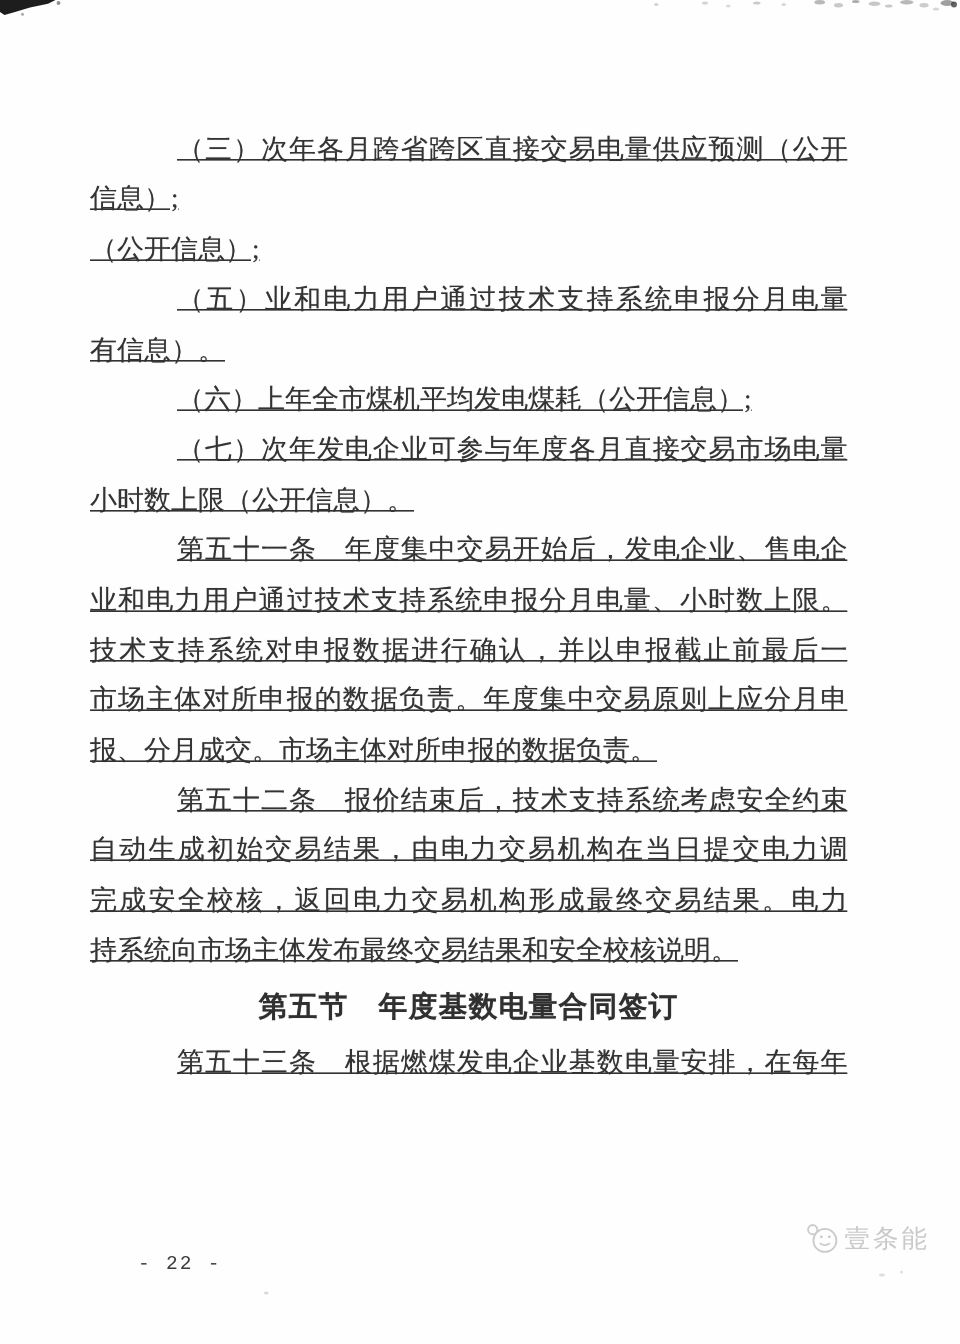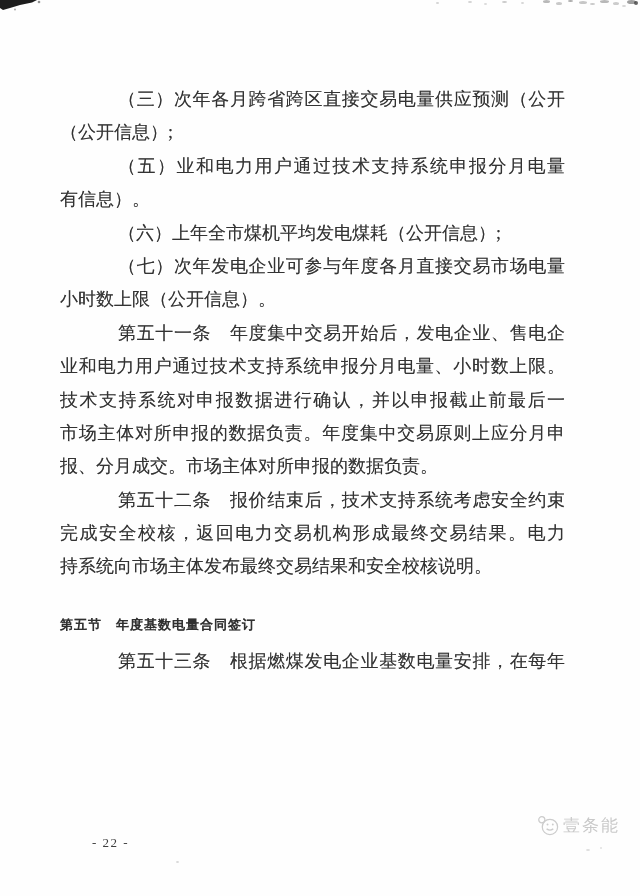--- a/index.html
+++ b/index.html
@@ -7,37 +7,37 @@
     position:relative;width:640px;height:896px;margin:0 auto;
     background:#fefefe;overflow:hidden;
     font-family:"Liberation Serif","DejaVu Serif",serif;
   }
   .content{
     position:absolute;left:60px;top:83px;width:505px;
     color:#333;text-shadow:0 0 .5px rgba(40,40,40,.45);
   }
   .line{
     height:33.4px;line-height:33.4px;font-size:18px;
-    white-space:nowrap;text-align:left;
+    white-space:nowrap;text-align:left;text-decoration:underline;
   }
   .line.just{
     white-space:normal;text-align:justify;text-align-last:justify;
     overflow:hidden;
   }
   .line.indent{padding-left:58px;}
   .heading{
-    margin-top:24px;height:33.4px;line-height:33.4px;
-    font-size:13px;font-weight:bold;text-align:left;letter-spacing:1px;
+    margin-top:4px;height:33.4px;line-height:33.4px;
+    font-size:19px;font-weight:bold;text-align:center;letter-spacing:1px;
     color:#303030;
   }
   .closing{margin-top:4px;}
   .pageno{
     position:absolute;left:92px;top:835px;
     font-size:13px;color:#3d3d3d;letter-spacing:1.5px;
-    font-family:Liberation Serif, serif;
+    font-family:Liberation Mono, monospace;
   }
   .wm{
     position:absolute;left:537px;top:814px;
     display:flex;align-items:center;gap:3px;color:#c9c9c9;justify-content:flex-end;
   }
   .wm-text{
     font-size:17px;letter-spacing:2px;line-height:24px;
     font-family:"Liberation Sans","DejaVu Sans",sans-serif;
   }
   .noise{position:absolute;border-radius:50%;}
@@ -71,32 +71,34 @@
     <span class="noise" style="left:627px;top:0;width:9px;height:4px;background:#6b6b6b;opacity:.65"></span>
     <span class="noise" style="left:634px;top:1px;width:4px;height:4px;background:#3f3f3f;opacity:.8"></span>
     <span class="noise" style="left:176px;top:861px;width:3px;height:2px;background:#d8d8d8"></span>
     <span class="noise" style="left:586px;top:849px;width:4px;height:2px;background:#dedede"></span>
     <span class="noise" style="left:600px;top:847px;width:2px;height:2px;background:#e0e0e0"></span>
   </div>
 
   <div class="content">
     <div id="body-top">
         <div class="line indent just">（三）次年各月跨省跨区直接交易电量供应预测（公开</div>
+        <div class="line">信息）;</div>
         <div class="line">（公开信息）;</div>
         <div class="line indent just">（五）业和电力用户通过技术支持系统申报分月电量（私</div>
         <div class="line">有信息）。</div>
         <div class="line indent">（六）上年全市煤机平均发电煤耗（公开信息）;</div>
         <div class="line indent just">（七）次年发电企业可参与年度各月直接交易市场电量</div>
         <div class="line">小时数上限（公开信息）。</div>
         <div class="line indent just">第五十一条　年度集中交易开始后，发电企业、售电企</div>
         <div class="line just">业和电力用户通过技术支持系统申报分月电量、小时数上限。</div>
         <div class="line just">技术支持系统对申报数据进行确认，并以申报截止前最后一</div>
         <div class="line just">市场主体对所申报的数据负责。年度集中交易原则上应分月申</div>
         <div class="line">报、分月成交。市场主体对所申报的数据负责。</div>
         <div class="line indent just">第五十二条　报价结束后，技术支持系统考虑安全约束</div>
+        <div class="line just">自动生成初始交易结果，由电力交易机构在当日提交电力调</div>
         <div class="line just">完成安全校核，返回电力交易机构形成最终交易结果。电力</div>
         <div class="line">持系统向市场主体发布最终交易结果和安全校核说明。</div>
       </div>
     <div class="heading">第五节　年度基数电量合同签订</div>
     <div id="body-bottom" class="closing">
         <div class="line indent just">第五十三条　根据燃煤发电企业基数电量安排，在每年</div>
       </div>
   </div>
 
   <div class="pageno">- 22 -</div>

